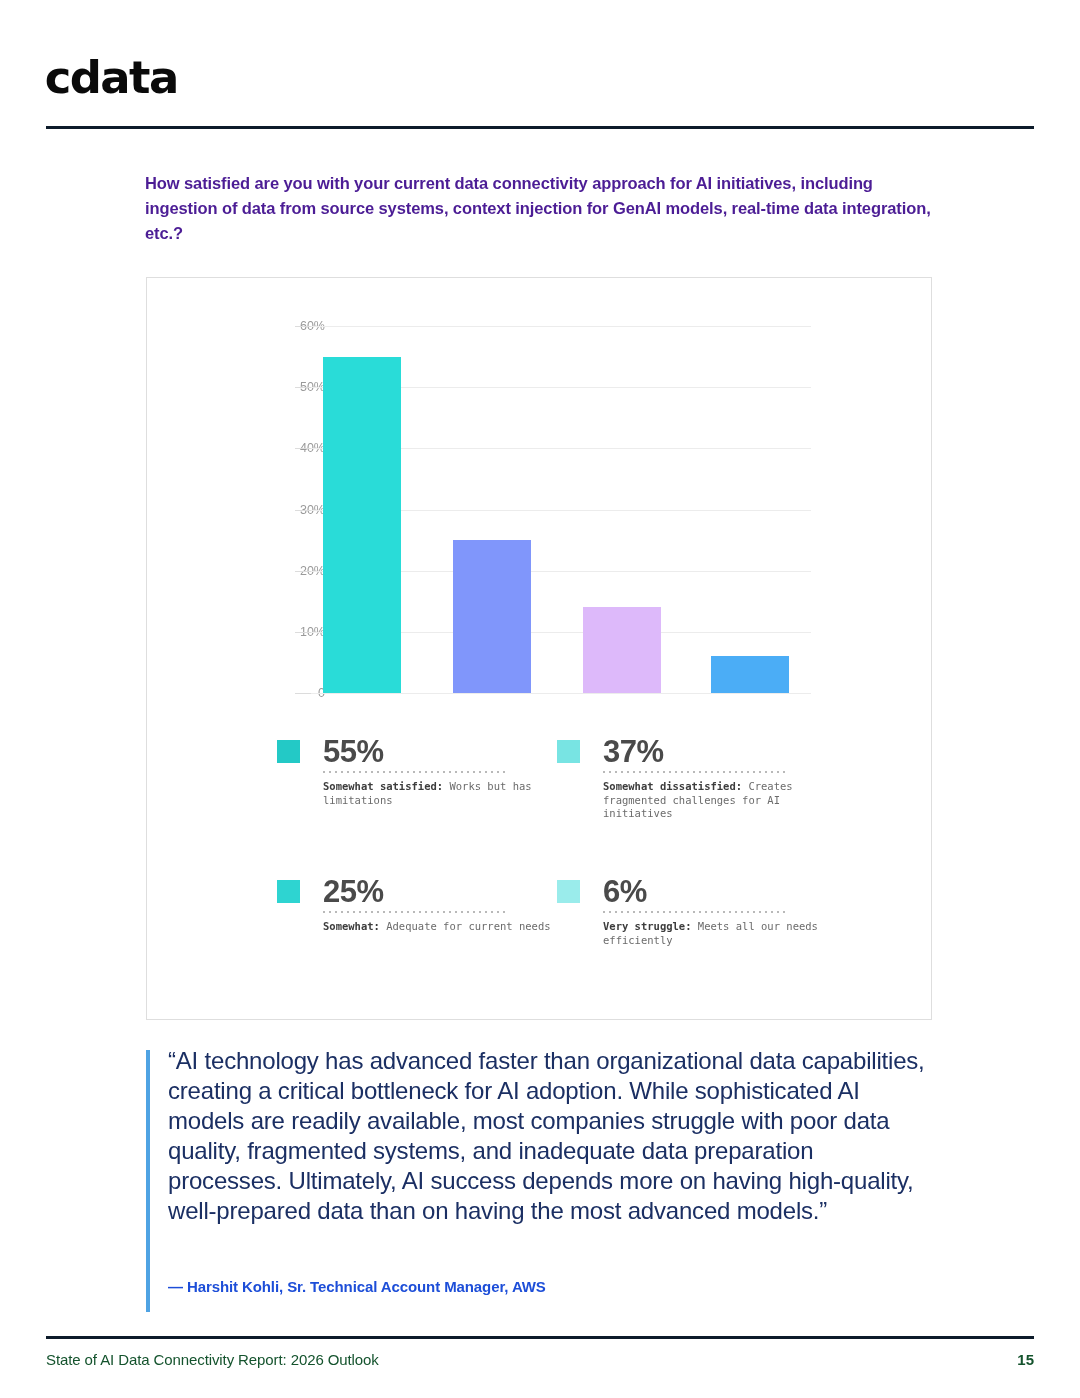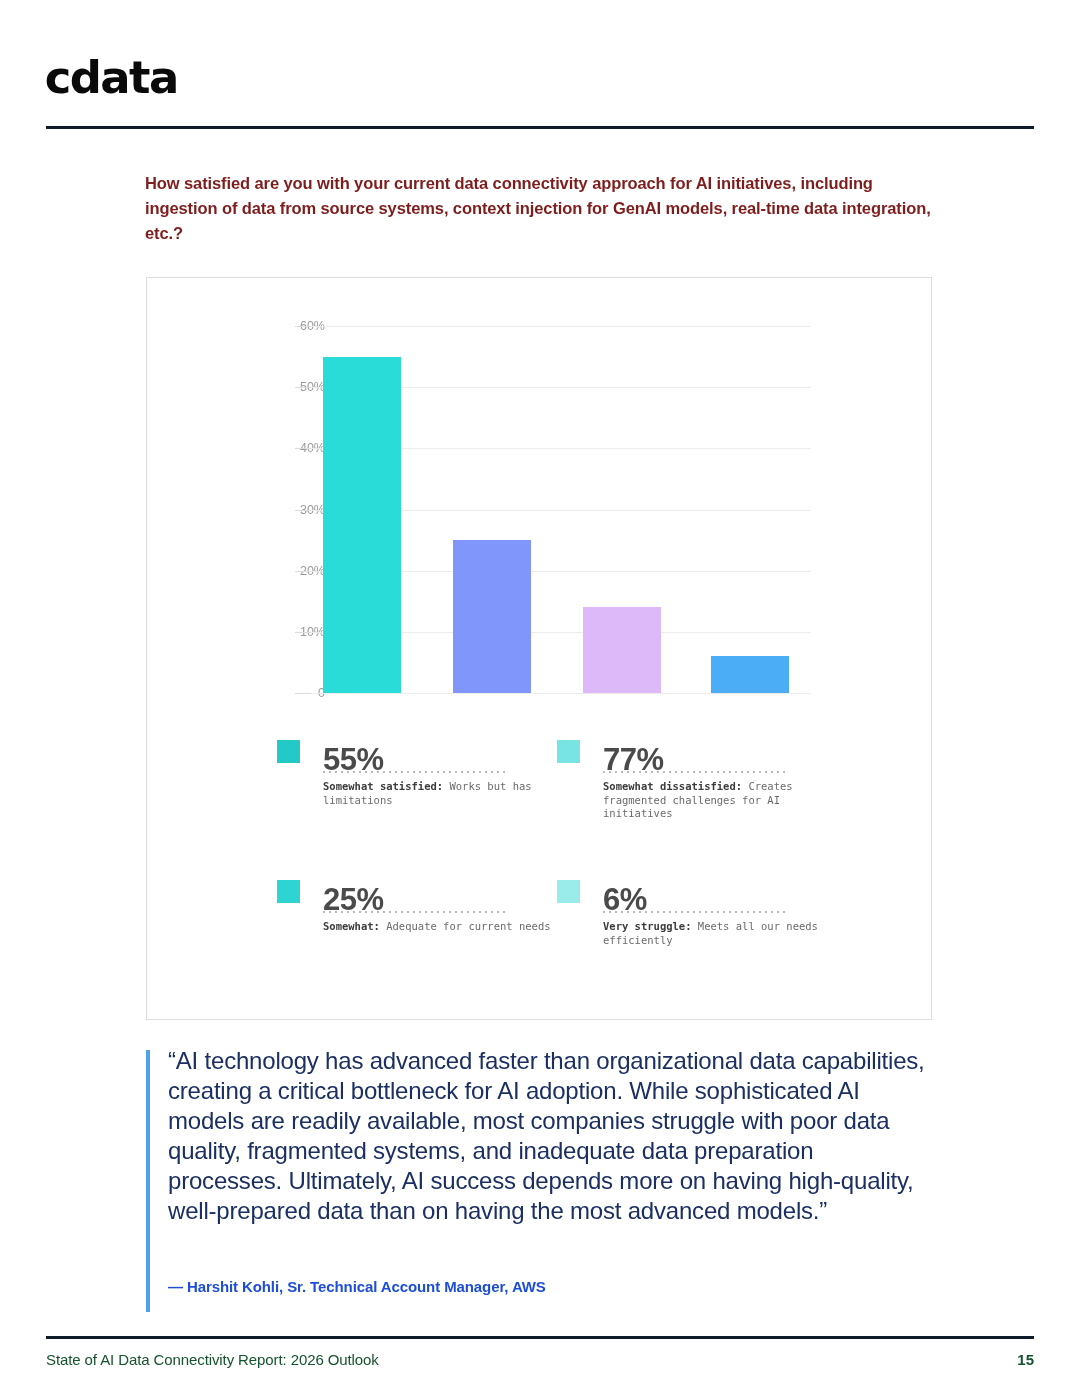--- a/index.html
+++ b/index.html
@@ -43,21 +43,21 @@
 
   
   .question {
     position: absolute;
     left: 145px;
     top: 171px;
     width: 790px;
     font-size: 16.5px;
     font-weight: 700;
     line-height: 25px;
-    color: #7f1d1d;
+    color: #4c1d95;
     letter-spacing: -0.1px;
   }
 
   
   .chart-panel {
     position: absolute;
     left: 146px;
     top: 277px;
     width: 786px;
     height: 743px;
@@ -126,21 +126,21 @@
   .legend-swatch {
     position: absolute;
     left: 0;
     top: 10px;
     width: 23px;
     height: 23px;
   }
   .legend-pct {
     position: absolute;
     left: 46px;
-    top: 12px;
+    top: 4px;
     font-size: 31px;
     font-weight: 700;
     color: #4a4a4a;
     letter-spacing: -0.5px;
     line-height: 36px;
     font-family: "Liberation Sans", sans-serif;
   }
   .legend-dots {
     position: absolute;
     left: 46px;
@@ -273,21 +273,21 @@
 
   <div class="legend" id="legend">
       <div class="legend-item" style="left: 130px; top: 0px;">
         <div class="legend-swatch" style="background: rgb(35, 201, 198);"></div>
         <div class="legend-pct">55%</div>
         <div class="legend-dots"></div>
         <div class="legend-desc"><b>Somewhat satisfied:</b><span> Works but has limitations</span></div>
       </div>
       <div class="legend-item" style="left: 410px; top: 0px;">
         <div class="legend-swatch" style="background: rgb(120, 228, 227);"></div>
-        <div class="legend-pct">77%</div>
+        <div class="legend-pct">37%</div>
         <div class="legend-dots"></div>
         <div class="legend-desc"><b>Somewhat dissatisfied:</b><span> Creates fragmented challenges for AI initiatives</span></div>
       </div>
       <div class="legend-item" style="left: 130px; top: 140px;">
         <div class="legend-swatch" style="background: rgb(46, 212, 209);"></div>
         <div class="legend-pct">25%</div>
         <div class="legend-dots"></div>
         <div class="legend-desc"><b>Somewhat:</b><span> Adequate for current needs</span></div>
       </div>
       <div class="legend-item" style="left: 410px; top: 140px;">

